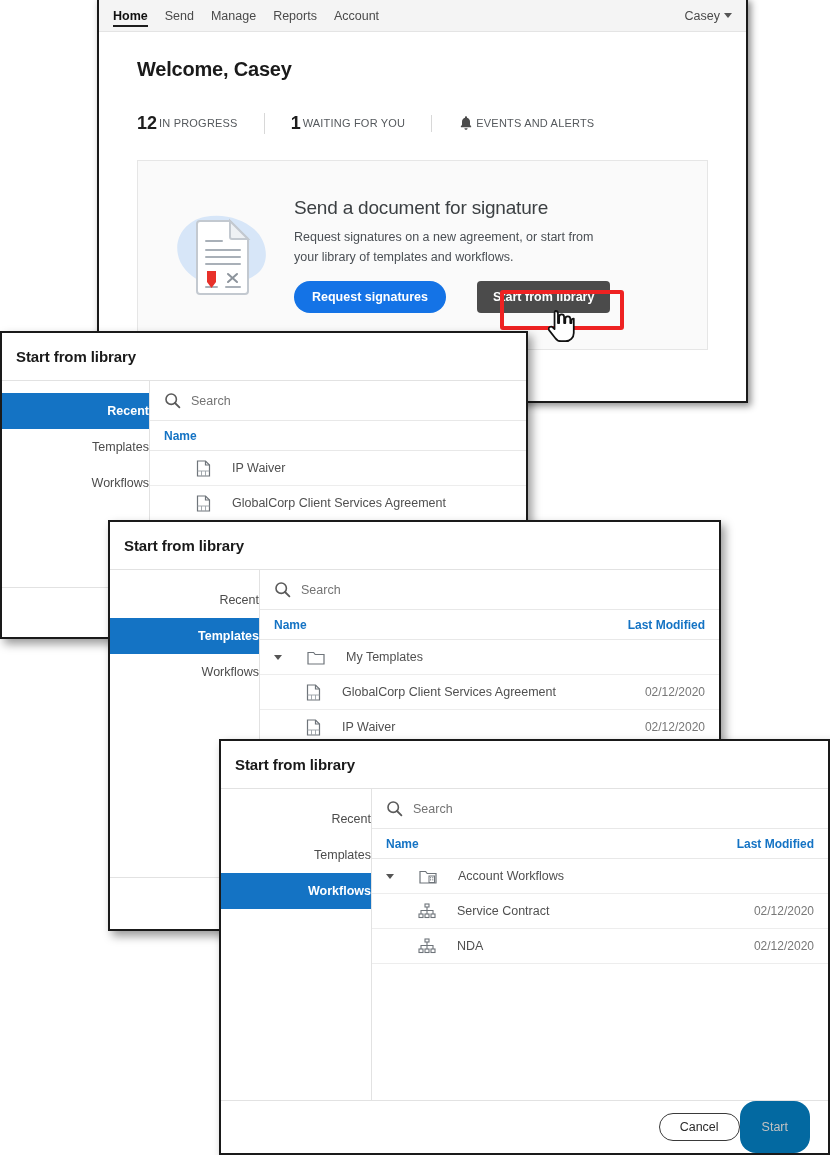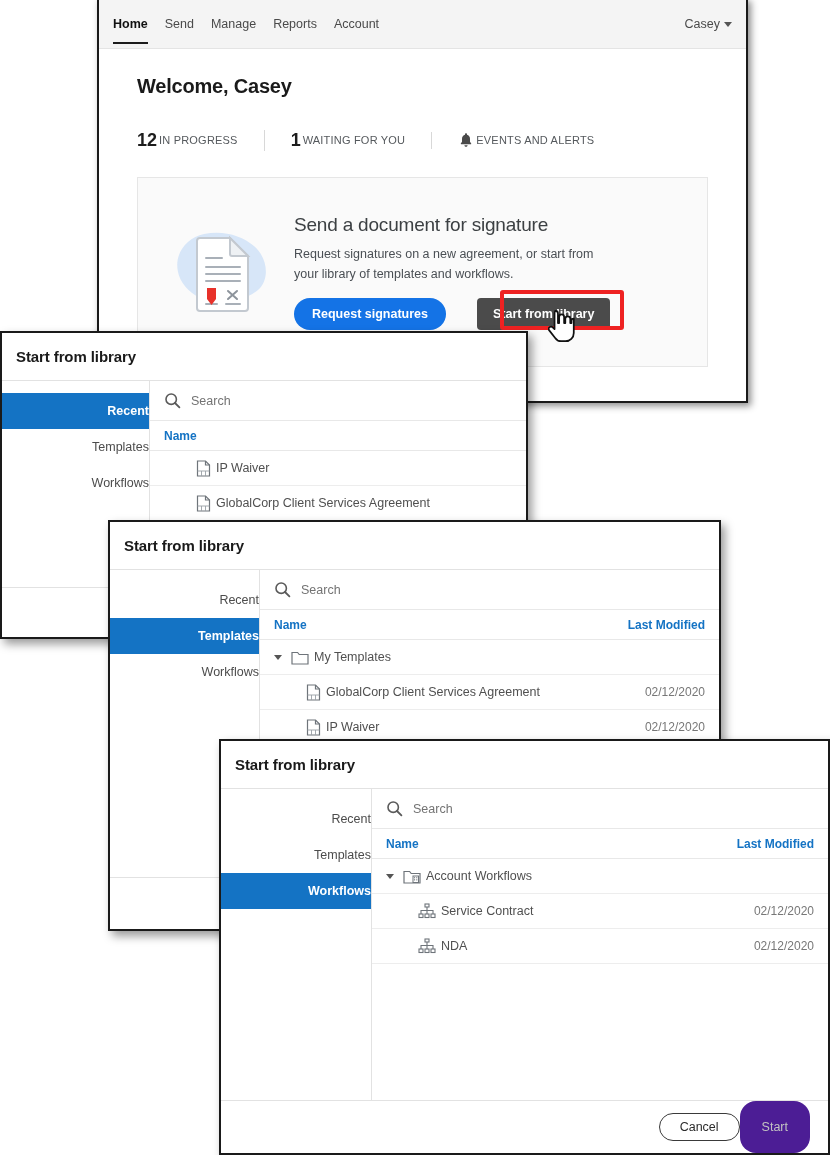--- a/index.html
+++ b/index.html
@@ -12,21 +12,21 @@
   #stage { position: relative; width: 830px; height: 1155px; background:#fff; }
 
   
   .app-window {
     position: absolute; left: 97px; top: -2px; width: 651px; height: 405px;
     background: #ffffff;
     border: 2px solid #1a1a1a;
     box-shadow: 3px 3px 7px rgba(0,0,0,.45);
   }
   .app-topbar {
-    height: 49px; background: #f4f4f4; border-bottom: 1px solid #e4e4e4;
+    height: 32px; background: #f4f4f4; border-bottom: 1px solid #e4e4e4;
     display: flex; align-items: center; padding: 0 14px; position: relative;
   }
   .nav { display: flex; align-items: center; gap: 17px; height: 100%; }
   .nav-item {
     font-size: 12.5px; color: #4a4a4a; height: 100%;
     display: flex; align-items: center; cursor: pointer; position: relative;
   }
   .nav-item.active { color: #111; font-weight: bold; }
   .nav-item.active::after {
     content: ""; position: absolute; left: 0; right: 0; bottom: 4px;
@@ -105,40 +105,40 @@
     border-bottom: 1px solid #e8e8e8; flex: 0 0 30px;
   }
   .th { font-size: 12px; font-weight: bold; color: #1473c4; cursor: pointer; }
   .th.right { margin-left: auto; }
 
   .tbl-row {
     height: 35px; display: flex; align-items: center; padding: 0 14px;
     border-bottom: 1px solid #ededed; font-size: 12.5px; color: #505050;
     cursor: pointer; flex: 0 0 35px;
   }
-  .row-name { display: flex; align-items: center; gap: 5px; min-width: 0; }
+  .row-name { display: flex; align-items: center; gap: 21px; min-width: 0; }
   .row-date { margin-left: auto; font-size: 12px; color: #777; }
   .indent-1 { padding-left: 32px; }
   .tri {
     width: 0; height: 0; border-left: 4.5px solid transparent;
     border-right: 4.5px solid transparent; border-top: 5.5px solid #555;
     margin-right: 4px; flex: 0 0 auto;
   }
   .rows-fill { flex: 1 1 auto; }
   .dlg-footer {
     flex: 0 0 52px; border-top: 1px solid #e2e2e2;
     display: flex; align-items: center; justify-content: flex-end;
     gap: 0; padding: 0 18px;
   }
   .btn-outline {
     border: 1.6px solid #3a3a3a; background: #fff; color: #2b2b2b;
     font-size: 12.5px; border-radius: 16px; padding: 6px 20px; cursor: pointer;
   }
   .btn-disabled {
-    border: none; background: #4c1d95; color: #c2c2c2;
+    border: none; background: #0369a1; color: #c2c2c2;
     font-size: 12.5px; border-radius: 16px; padding: 19px 22px; cursor: default;
   }
 
   
   #dialog-recent    { left: 0px;   top: 331px; width: 528px; height: 308px; z-index: 50; }
   #dialog-templates { left: 108px; top: 520px; width: 613px; height: 411px; z-index: 60; }
   #dialog-workflows { left: 219px; top: 739px; width: 611px; height: 416px; z-index: 70; }
 
   #dialog-recent .dlg-side { flex: 0 0 148px; }
   #dialog-recent .dlg-footer { flex: 0 0 50px; }

